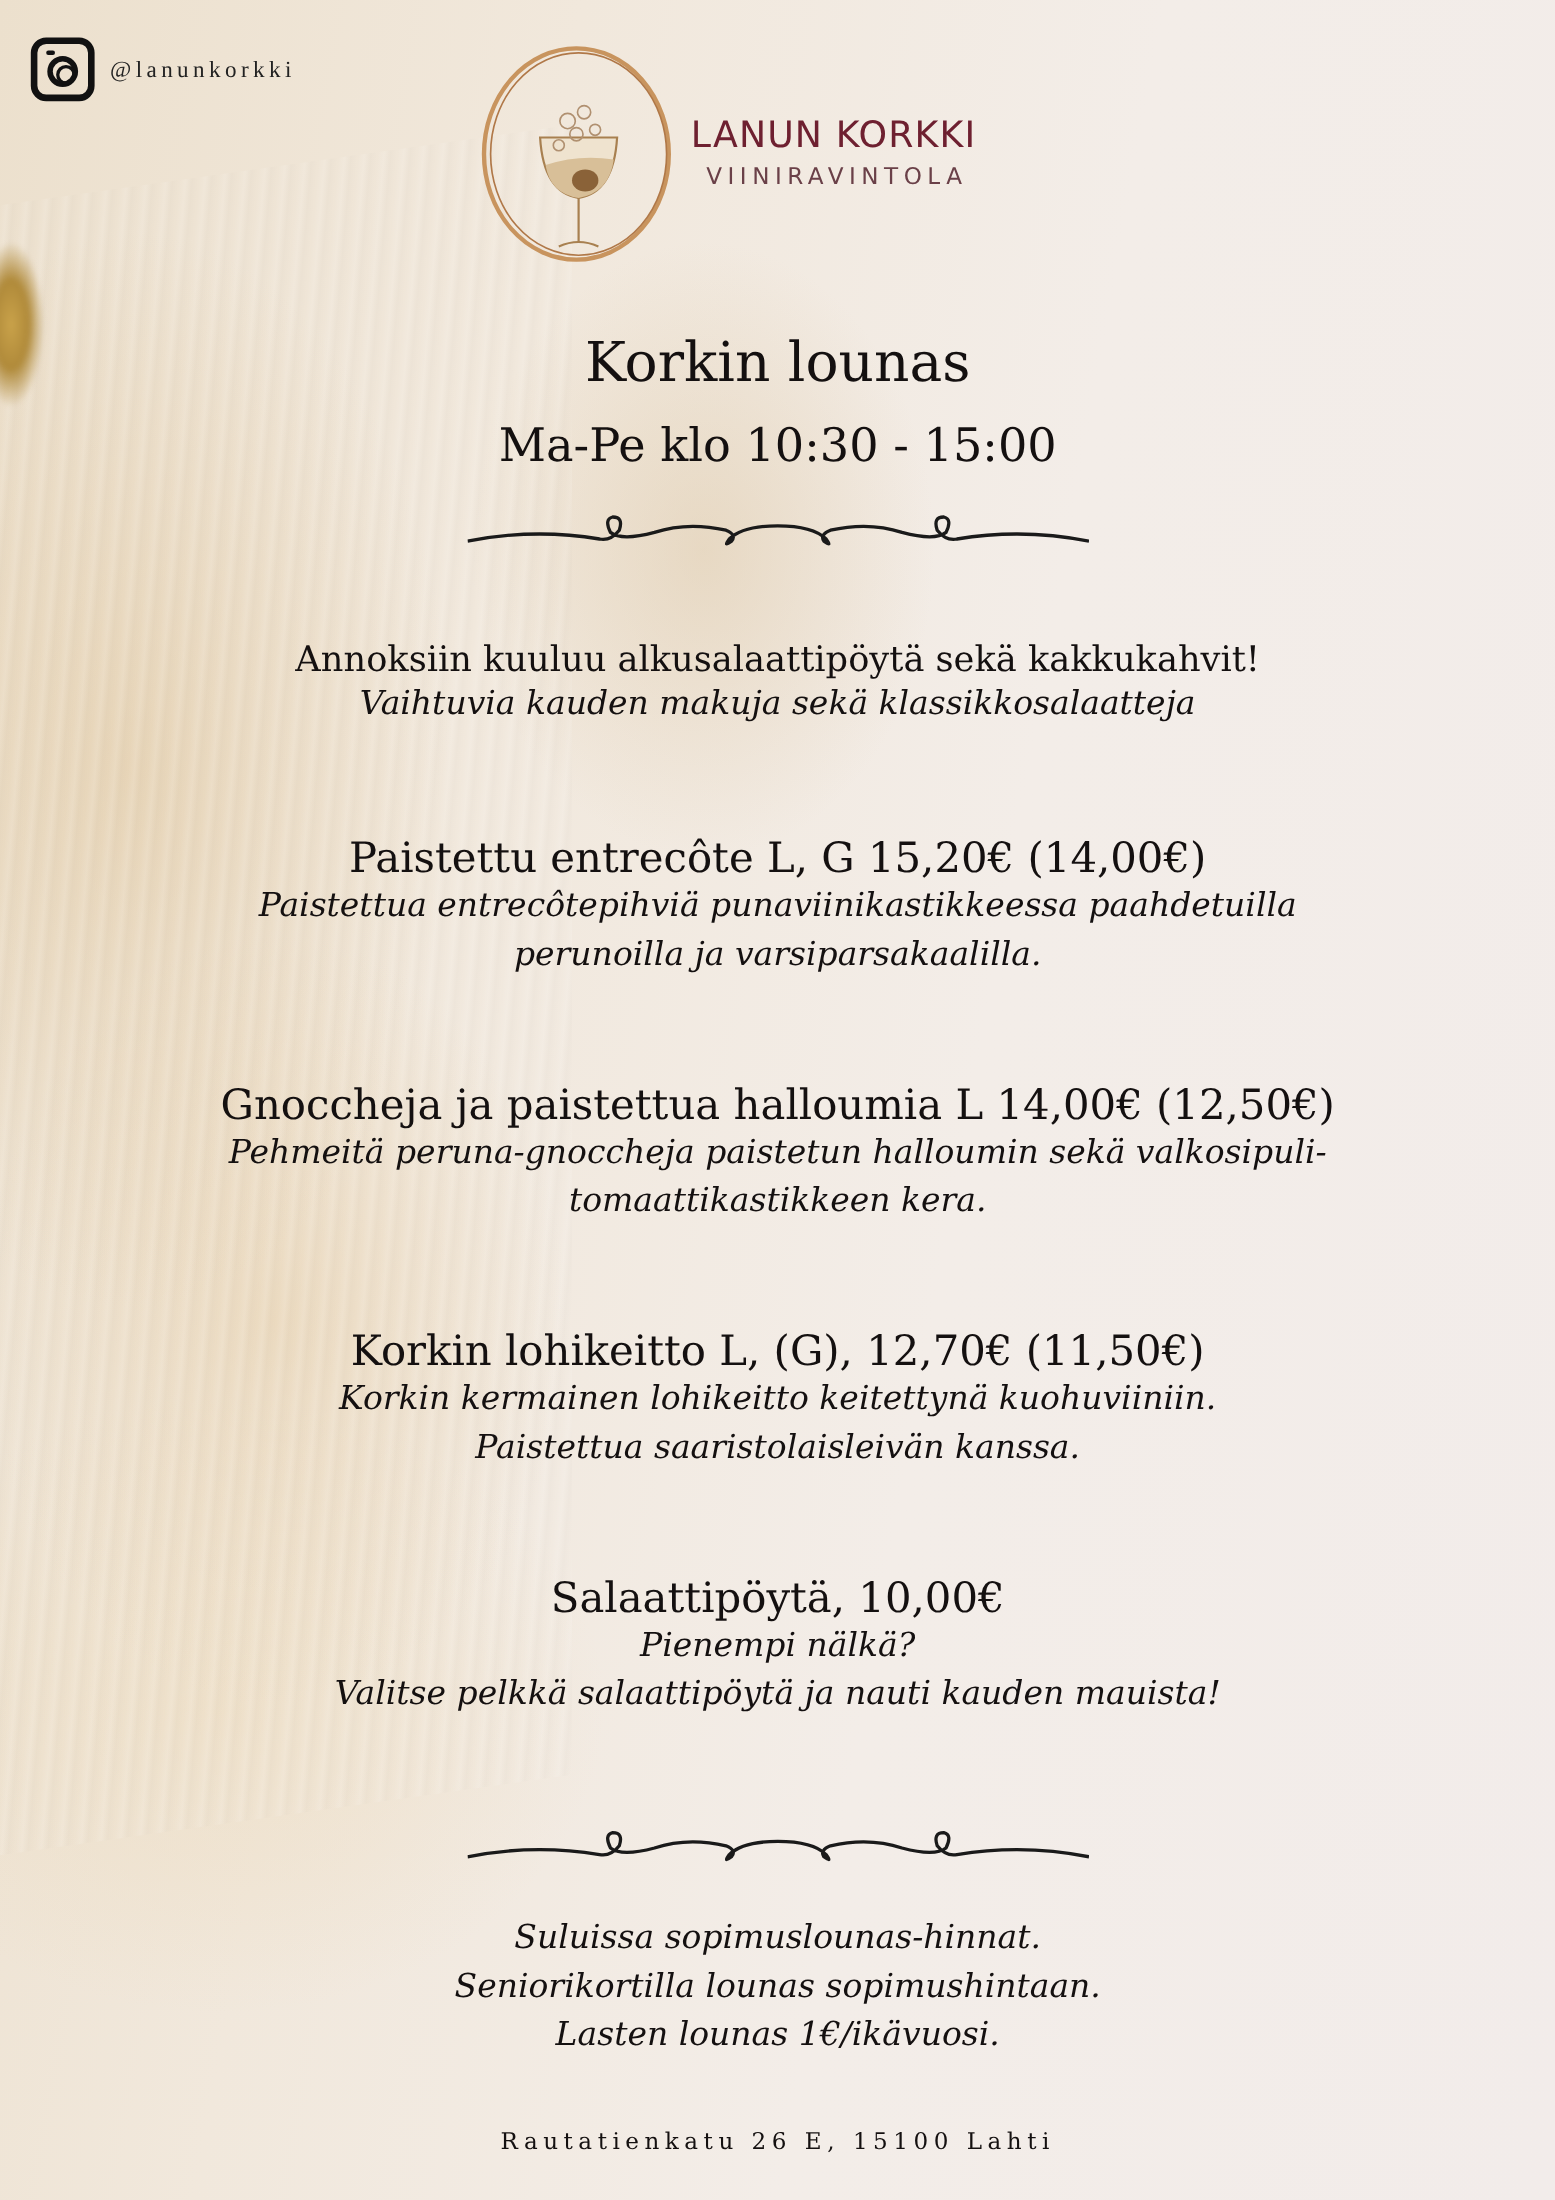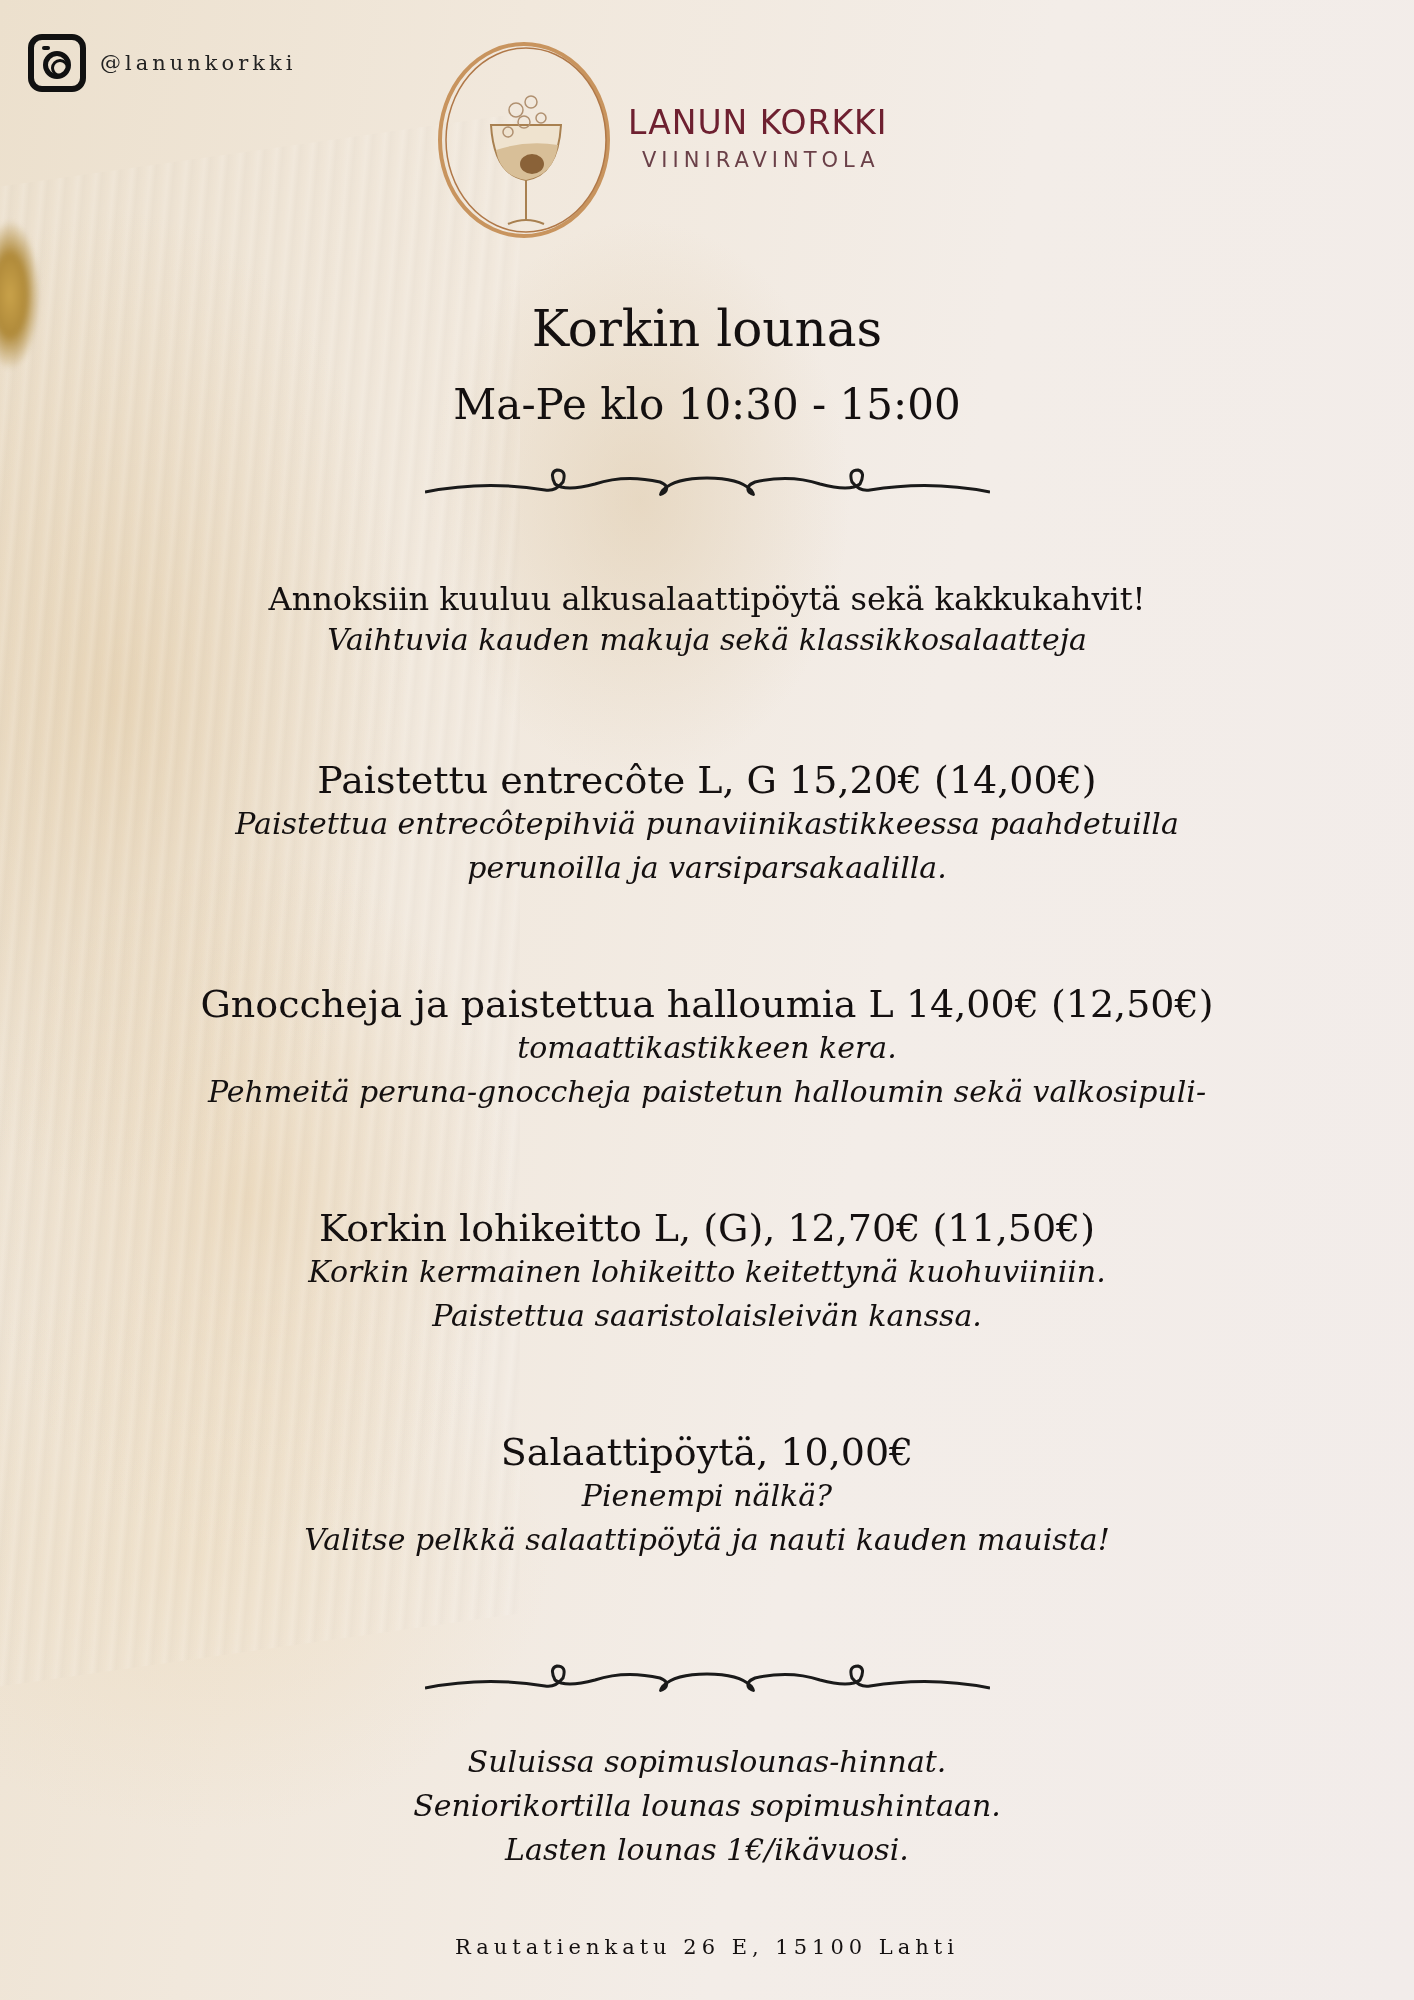--- a/index.html
+++ b/index.html
@@ -18,21 +18,21 @@
     position: absolute; left: 0; top: 150px; width: 520px; height: 1500px;
     background: repeating-linear-gradient(95deg, rgba(255,255,255,0.0) 0px, rgba(255,255,255,0.18) 6px, rgba(0,0,0,0.02) 12px, rgba(255,255,255,0.0) 18px);
     transform: skewY(-8deg); opacity: 0.7;
   }
   .gold-fleck {
     position: absolute; left: -10px; top: 190px; width: 80px; height: 210px;
     background: radial-gradient(ellipse 40px 100px at 20px 105px, #c9a24a, #b08a3a 40%, rgba(200,160,80,0) 75%);
     filter: blur(2px);
   }
   .insta {
-    position: absolute; left: 28px; top: 34px; display: flex; align-items: center; gap: 14px;
+    position: absolute; left: 28px; top: 34px; display: flex; align-items: center; gap: 14px; font-family: Liberation Serif, serif;
   }
   .insta-icon {
     width: 58px; height: 58px; border: 6px solid #111; border-radius: 14px; box-sizing: border-box; position: relative;
   }
   .insta-icon .lens {
     position: absolute; left: 50%; top: 54%; width: 28px; height: 28px; margin: -14px 0 0 -14px;
     border: 5px solid #111; border-radius: 50%; box-sizing: border-box;
   }
   .insta-icon .lens::after {
     content: ""; position: absolute; left: 3px; top: 3px; width: 12px; height: 12px; border: 3px solid #111; border-radius: 50%;
@@ -104,22 +104,22 @@
 </div>
 
 <div class="block" style="top:758px;">
   <h2 class="h2">Paistettu entrecôte L, G 15,20€ (14,00€)</h2>
   <p class="p">Paistettua entrecôtepihviä punaviinikastikkeessa paahdetuilla</p>
   <p class="p">perunoilla ja varsiparsakaalilla.</p>
 </div>
 
 <div class="block" style="top:982px;">
   <h2 class="h2">Gnoccheja ja paistettua halloumia L 14,00€ (12,50€)</h2>
+  <p class="p">Pehmeitä peruna-gnoccheja paistetun halloumin sekä valkosipuli-</p>
   <p class="p">tomaattikastikkeen kera.</p>
-  <p class="p">Pehmeitä peruna-gnoccheja paistetun halloumin sekä valkosipuli-</p>
 </div>
 
 <div class="block" style="top:1206px;">
   <h2 class="h2">Korkin lohikeitto L, (G), 12,70€ (11,50€)</h2>
   <p class="p">Korkin kermainen lohikeitto keitettynä kuohuviiniin.</p>
   <p class="p">Paistettua saaristolaisleivän kanssa.</p>
 </div>
 
 <div class="block" style="top:1430px;">
   <h2 class="h2">Salaattipöytä, 10,00€</h2>

